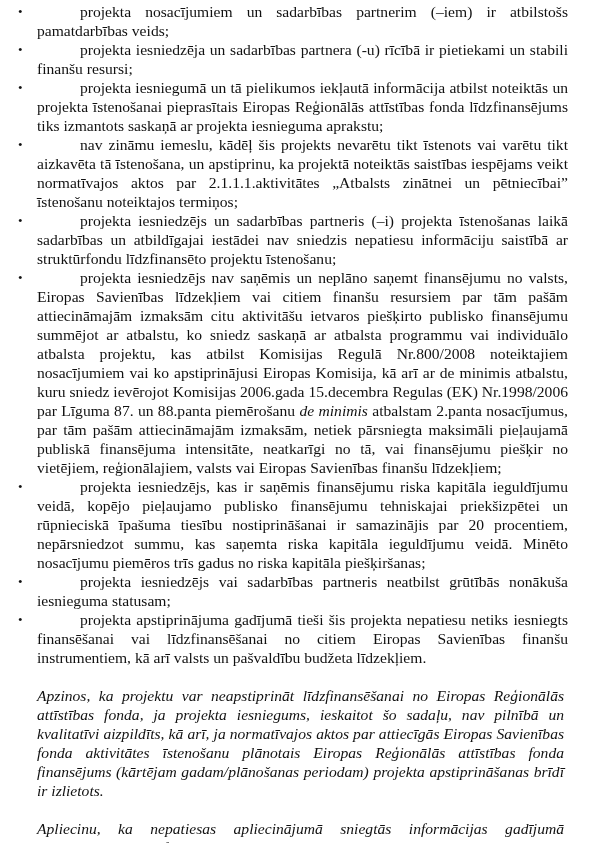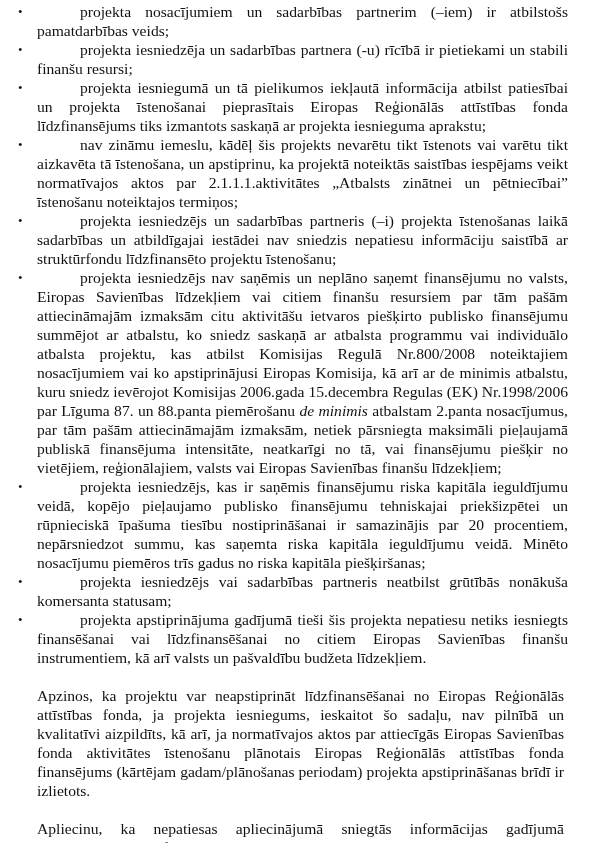--- a/index.html
+++ b/index.html
@@ -38,54 +38,55 @@
       position: absolute;
       left: -19px;
       top: 0;
       text-indent: 0;
       width: 10px;
       font-size: 13px;
     }
     p.statement {
       margin: 19px 4px 0 0;
       text-align: justify;
+      font-style: italic;
     }
     ul.criteria + p.statement {
       margin-top: 19px;
     }
     em { }
   </style>
 </head>
 <body>
 
 <div class="page">
   <ul class="criteria">
     <li>
       <span class="bullet">•</span><span>projekta nosacījumiem un sadarbības partnerim (–iem) ir atbilstošs pamatdarbības veids;</span>
     </li>
     <li>
       <span class="bullet">•</span><span>projekta iesniedzēja un sadarbības partnera (-u) rīcībā ir pietiekami un stabili finanšu resursi;</span>
     </li>
     <li>
-      <span class="bullet">•</span><span>projekta iesniegumā un tā pielikumos iekļautā informācija atbilst patiesībai un projekta īstenošanai pieprasītais Eiropas Reģionālās attīstības fonda līdzfinansējums tiks izmantots saskaņā ar projekta iesnieguma aprakstu;</span>
+      <span class="bullet">•</span><span>projekta iesniegumā un tā pielikumos iekļautā informācija atbilst noteiktās un projekta īstenošanai pieprasītais Eiropas Reģionālās attīstības fonda līdzfinansējums tiks izmantots saskaņā ar projekta iesnieguma aprakstu;</span>
     </li>
     <li>
       <span class="bullet">•</span><span>nav zināmu iemeslu, kādēļ šis projekts nevarētu tikt īstenots vai varētu tikt aizkavēta tā īstenošana, un apstiprinu, ka projektā noteiktās saistības iespējams veikt normatīvajos aktos par 2.1.1.1.aktivitātes „Atbalsts zinātnei un pētniecībai” īstenošanu noteiktajos termiņos;</span>
     </li>
     <li>
       <span class="bullet">•</span><span>projekta iesniedzējs un sadarbības partneris (–i) projekta īstenošanas laikā sadarbības un atbildīgajai iestādei nav sniedzis nepatiesu informāciju saistībā ar struktūrfondu līdzfinansēto projektu īstenošanu;</span>
     </li>
     <li>
       <span class="bullet">•</span><span>projekta iesniedzējs nav saņēmis un neplāno saņemt finansējumu no valsts, Eiropas Savienības līdzekļiem vai citiem finanšu resursiem par tām pašām attiecināmajām izmaksām citu aktivitāšu ietvaros piešķirto publisko finansējumu summējot ar atbalstu, ko sniedz saskaņā ar atbalsta programmu vai individuālo atbalsta projektu, kas atbilst Komisijas Regulā Nr.800/2008 noteiktajiem nosacījumiem vai ko apstiprinājusi Eiropas Komisija, kā arī ar de minimis atbalstu, kuru sniedz ievērojot Komisijas 2006.gada 15.decembra Regulas (EK) Nr.1998/2006 par Līguma 87. un 88.panta piemērošanu </span><em>de minimis</em><span> atbalstam 2.panta nosacījumus, par tām pašām attiecināmajām izmaksām, netiek pārsniegta maksimāli pieļaujamā publiskā finansējuma intensitāte, neatkarīgi no tā, vai finansējumu piešķir no vietējiem, reģionālajiem, valsts vai Eiropas Savienības finanšu līdzekļiem;</span>
     </li>
     <li>
       <span class="bullet">•</span><span>projekta iesniedzējs, kas ir saņēmis finansējumu riska kapitāla ieguldījumu veidā, kopējo pieļaujamo publisko finansējumu tehniskajai priekšizpētei un rūpnieciskā īpašuma tiesību nostiprināšanai ir samazinājis par 20 procentiem, nepārsniedzot summu, kas saņemta riska kapitāla ieguldījumu veidā. Minēto nosacījumu piemēros trīs gadus no riska kapitāla piešķiršanas;</span>
     </li>
     <li>
-      <span class="bullet">•</span><span>projekta iesniedzējs vai sadarbības partneris neatbilst grūtībās nonākuša komersanta statusam;</span>
+      <span class="bullet">•</span><span>projekta iesniedzējs vai sadarbības partneris neatbilst grūtībās nonākuša iesnieguma statusam;</span>
     </li>
     <li>
       <span class="bullet">•</span><span>projekta apstiprinājuma gadījumā tieši šis projekta nepatiesu netiks iesniegts finansēšanai vai līdzfinansēšanai no citiem Eiropas Savienības finanšu instrumentiem, kā arī valsts un pašvaldību budžeta līdzekļiem.</span>
     </li>
   </ul>
 
   <p class="statement">Apzinos, ka projektu var neapstiprināt līdzfinansēšanai no Eiropas Reģionālās attīstības fonda, ja projekta iesniegums, ieskaitot šo sadaļu, nav pilnībā un kvalitatīvi aizpildīts, kā arī, ja normatīvajos aktos par attiecīgās Eiropas Savienības fonda aktivitātes īstenošanu plānotais Eiropas Reģionālās attīstības fonda finansējums (kārtējam gadam/plānošanas periodam) projekta apstiprināšanas brīdī ir izlietots.</p>
   <p class="statement">Apliecinu, ka nepatiesas apliecinājumā sniegtās informācijas gadījumā administratīva un finansiāla rakstura sankcijas var tikt uzsāktas pret minēto juridisko personu – projekta iesniedzēju.</p>
 
 </div>

